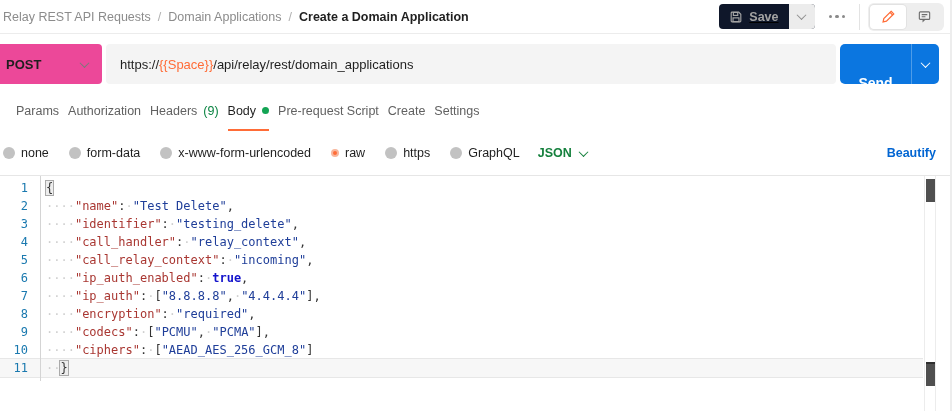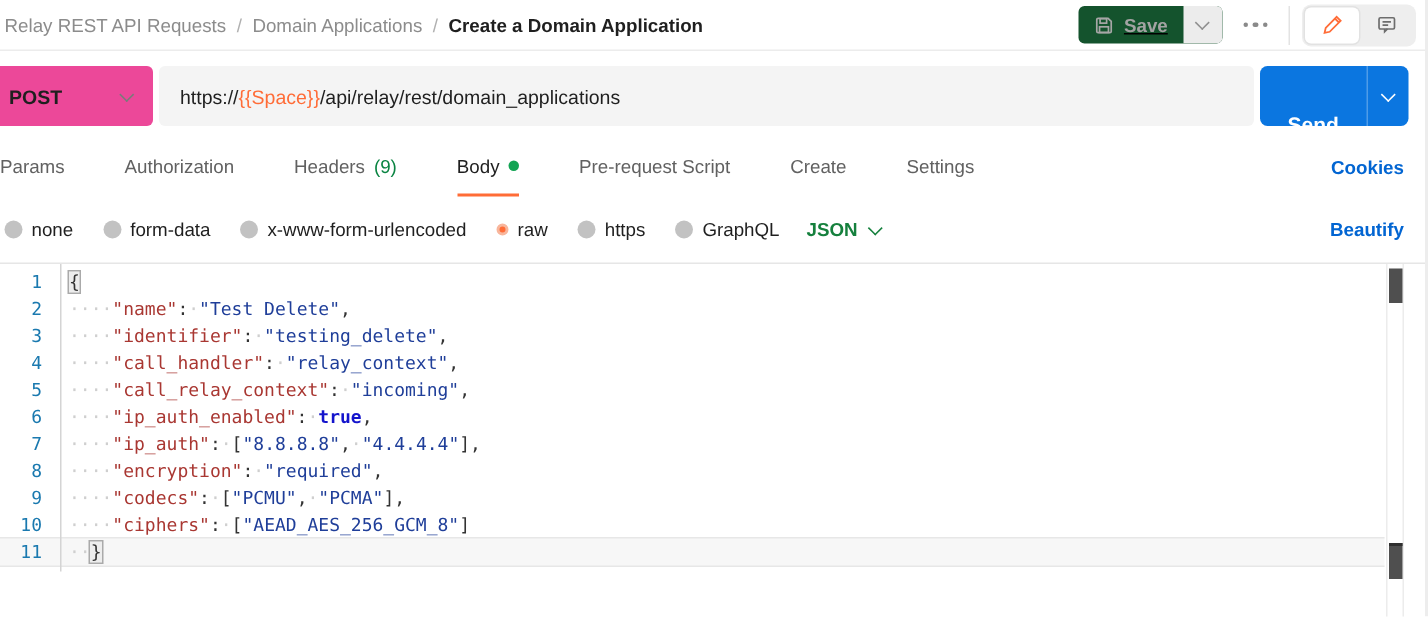--- a/index.html
+++ b/index.html
@@ -8,21 +8,21 @@
   .page { width:952px; height:411px; background:#fff; border-right:2px solid #ededed; position:relative; }
 
   
   .toolbar { height:34px; display:flex; align-items:center; justify-content:space-between;
              border-bottom:1px solid #ececec; padding:0 6px 0 3px; }
   .breadcrumb { display:flex; align-items:center; gap:7px; font-size:12.5px; color:#8c8c8c; white-space:nowrap; }
   .crumb { cursor:default; }
   .crumb--active { color:#1f1f1f; font-weight:700; }
   .sep { color:#b0b0b0; }
   .toolbar-right { display:flex; align-items:center; gap:8px; }
-  .save-group { display:flex; height:25px; border-radius:4px; overflow:hidden; background:#14532d;text-decoration:underline; }
+  .save-group { display:flex; height:25px; border-radius:4px; overflow:hidden; background:#0f172a;text-decoration:underline; }
   .save-main { display:flex; align-items:center; gap:6px; padding:0 10px; color:#a3a3a3;
                font-size:12.5px; font-weight:600; }
   .save-caret { width:26px; display:flex; align-items:center; justify-content:center; background:#ececec; color:#8f8f8f; }
   .chev { width:7px; height:7px; border-right:1.6px solid currentColor; border-bottom:1.6px solid currentColor;
           transform:rotate(45deg) translate(-1px,-1px); display:inline-block; }
   .more-btn { display:flex; gap:3px; padding:6px 6px; align-items:center; }
   .more-btn i { width:3.5px; height:3.5px; border-radius:50%; background:#8a8a8a; display:block; }
   .vdivider { width:1px; height:26px; background:#e3e3e3; }
   .icon-seg { display:flex; background:#eeeeee; border-radius:6px; padding:2px; }
   .icon-seg .seg { width:36px; height:24px; display:flex; align-items:center; justify-content:center; border-radius:4px; }
@@ -35,21 +35,21 @@
   .method-box .chev { color:#7a7a7a; }
   .url-box { flex:1; background:#f4f4f4; border-radius:4px; display:flex; align-items:center;
              padding:0 14px; font-size:13px; color:#1f1f1f; white-space:nowrap; overflow:hidden; }
   .url-var { color:#ff6c37; }
   .send-btn { width:99px; background:#0b76e0; border-radius:5px; display:flex; color:#fff; cursor:pointer; }
   .send-label { flex:1; display:flex; align-items:center; justify-content:center; font-size:14px; font-weight:700;margin-top:38px; }
   .send-caret { width:28px; display:flex; align-items:center; justify-content:center; border-left:1px solid rgba(255,255,255,.28); }
 
   
   .tabs-row { height:39px; display:flex; align-items:stretch; padding:0 14px 0 0; }
-  .tabs { display:flex; gap:40px; }
+  .tabs { display:flex; gap:9px;margin-left:16px; }
   .tab { display:flex; align-items:center; gap:6px; font-size:12.5px; color:#616161;
          border-bottom:2px solid transparent; cursor:pointer; white-space:nowrap; }
   .tab--active { color:#1f1f1f; border-bottom-color:#ff6c37; }
   .tab-count { color:#0a8442; }
   .tab-dot { width:7px; height:7px; border-radius:50%; background:#13a454; display:inline-block; }
   .spacer { flex:1; }
   .blue-link { color:#0265d2; font-size:12.5px; font-weight:700; display:flex; align-items:center; cursor:pointer; }
 
   
   .options-row { height:44px; display:flex; align-items:center; padding:0 14px 0 3px; }
@@ -180,21 +180,20 @@
           <span>Pre-request Script</span>
         </div>
         <div class="tab">
           <span>Create</span>
         </div>
         <div class="tab">
           <span>Settings</span>
         </div>
       </div>
     <div class="spacer"></div>
-    <div class="blue-link">Cookies</div>
   </div>
 
   <div class="options-row">
     <div class="radios">
         <label class="radio-opt">
           <span class="radio-circle"></span>
           <span>none</span>
         </label>
         <label class="radio-opt">
           <span class="radio-circle"></span>

